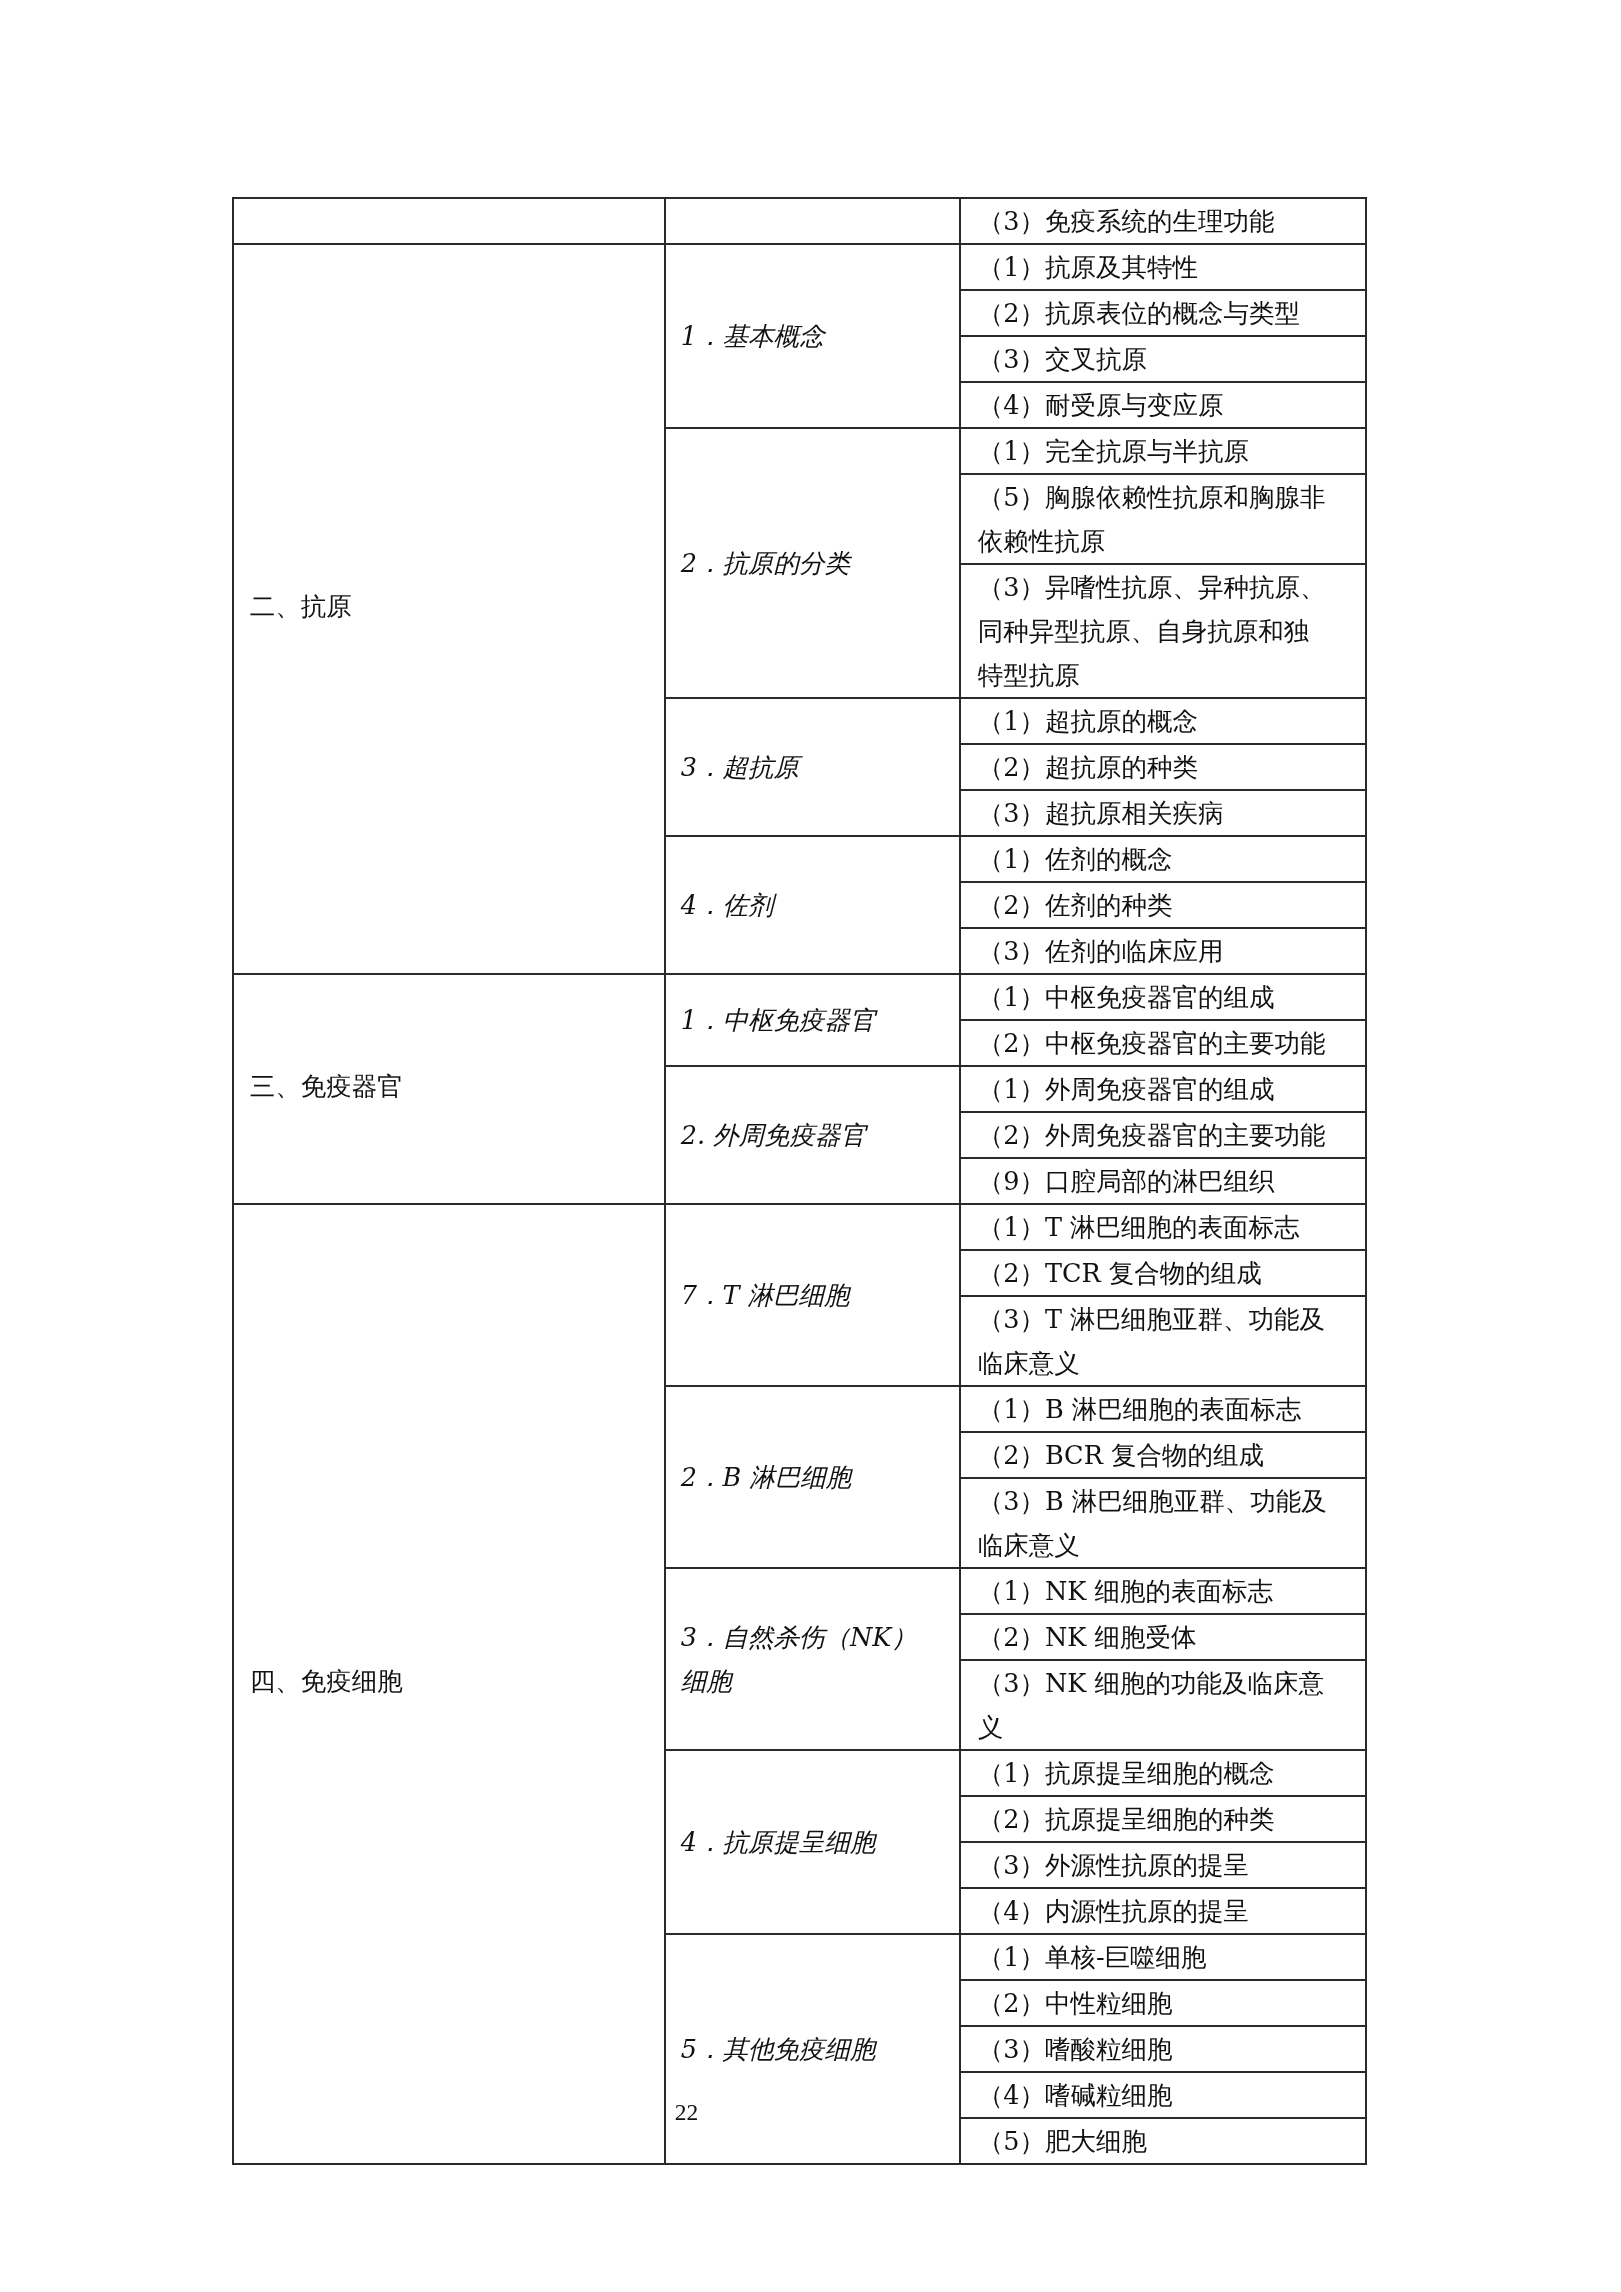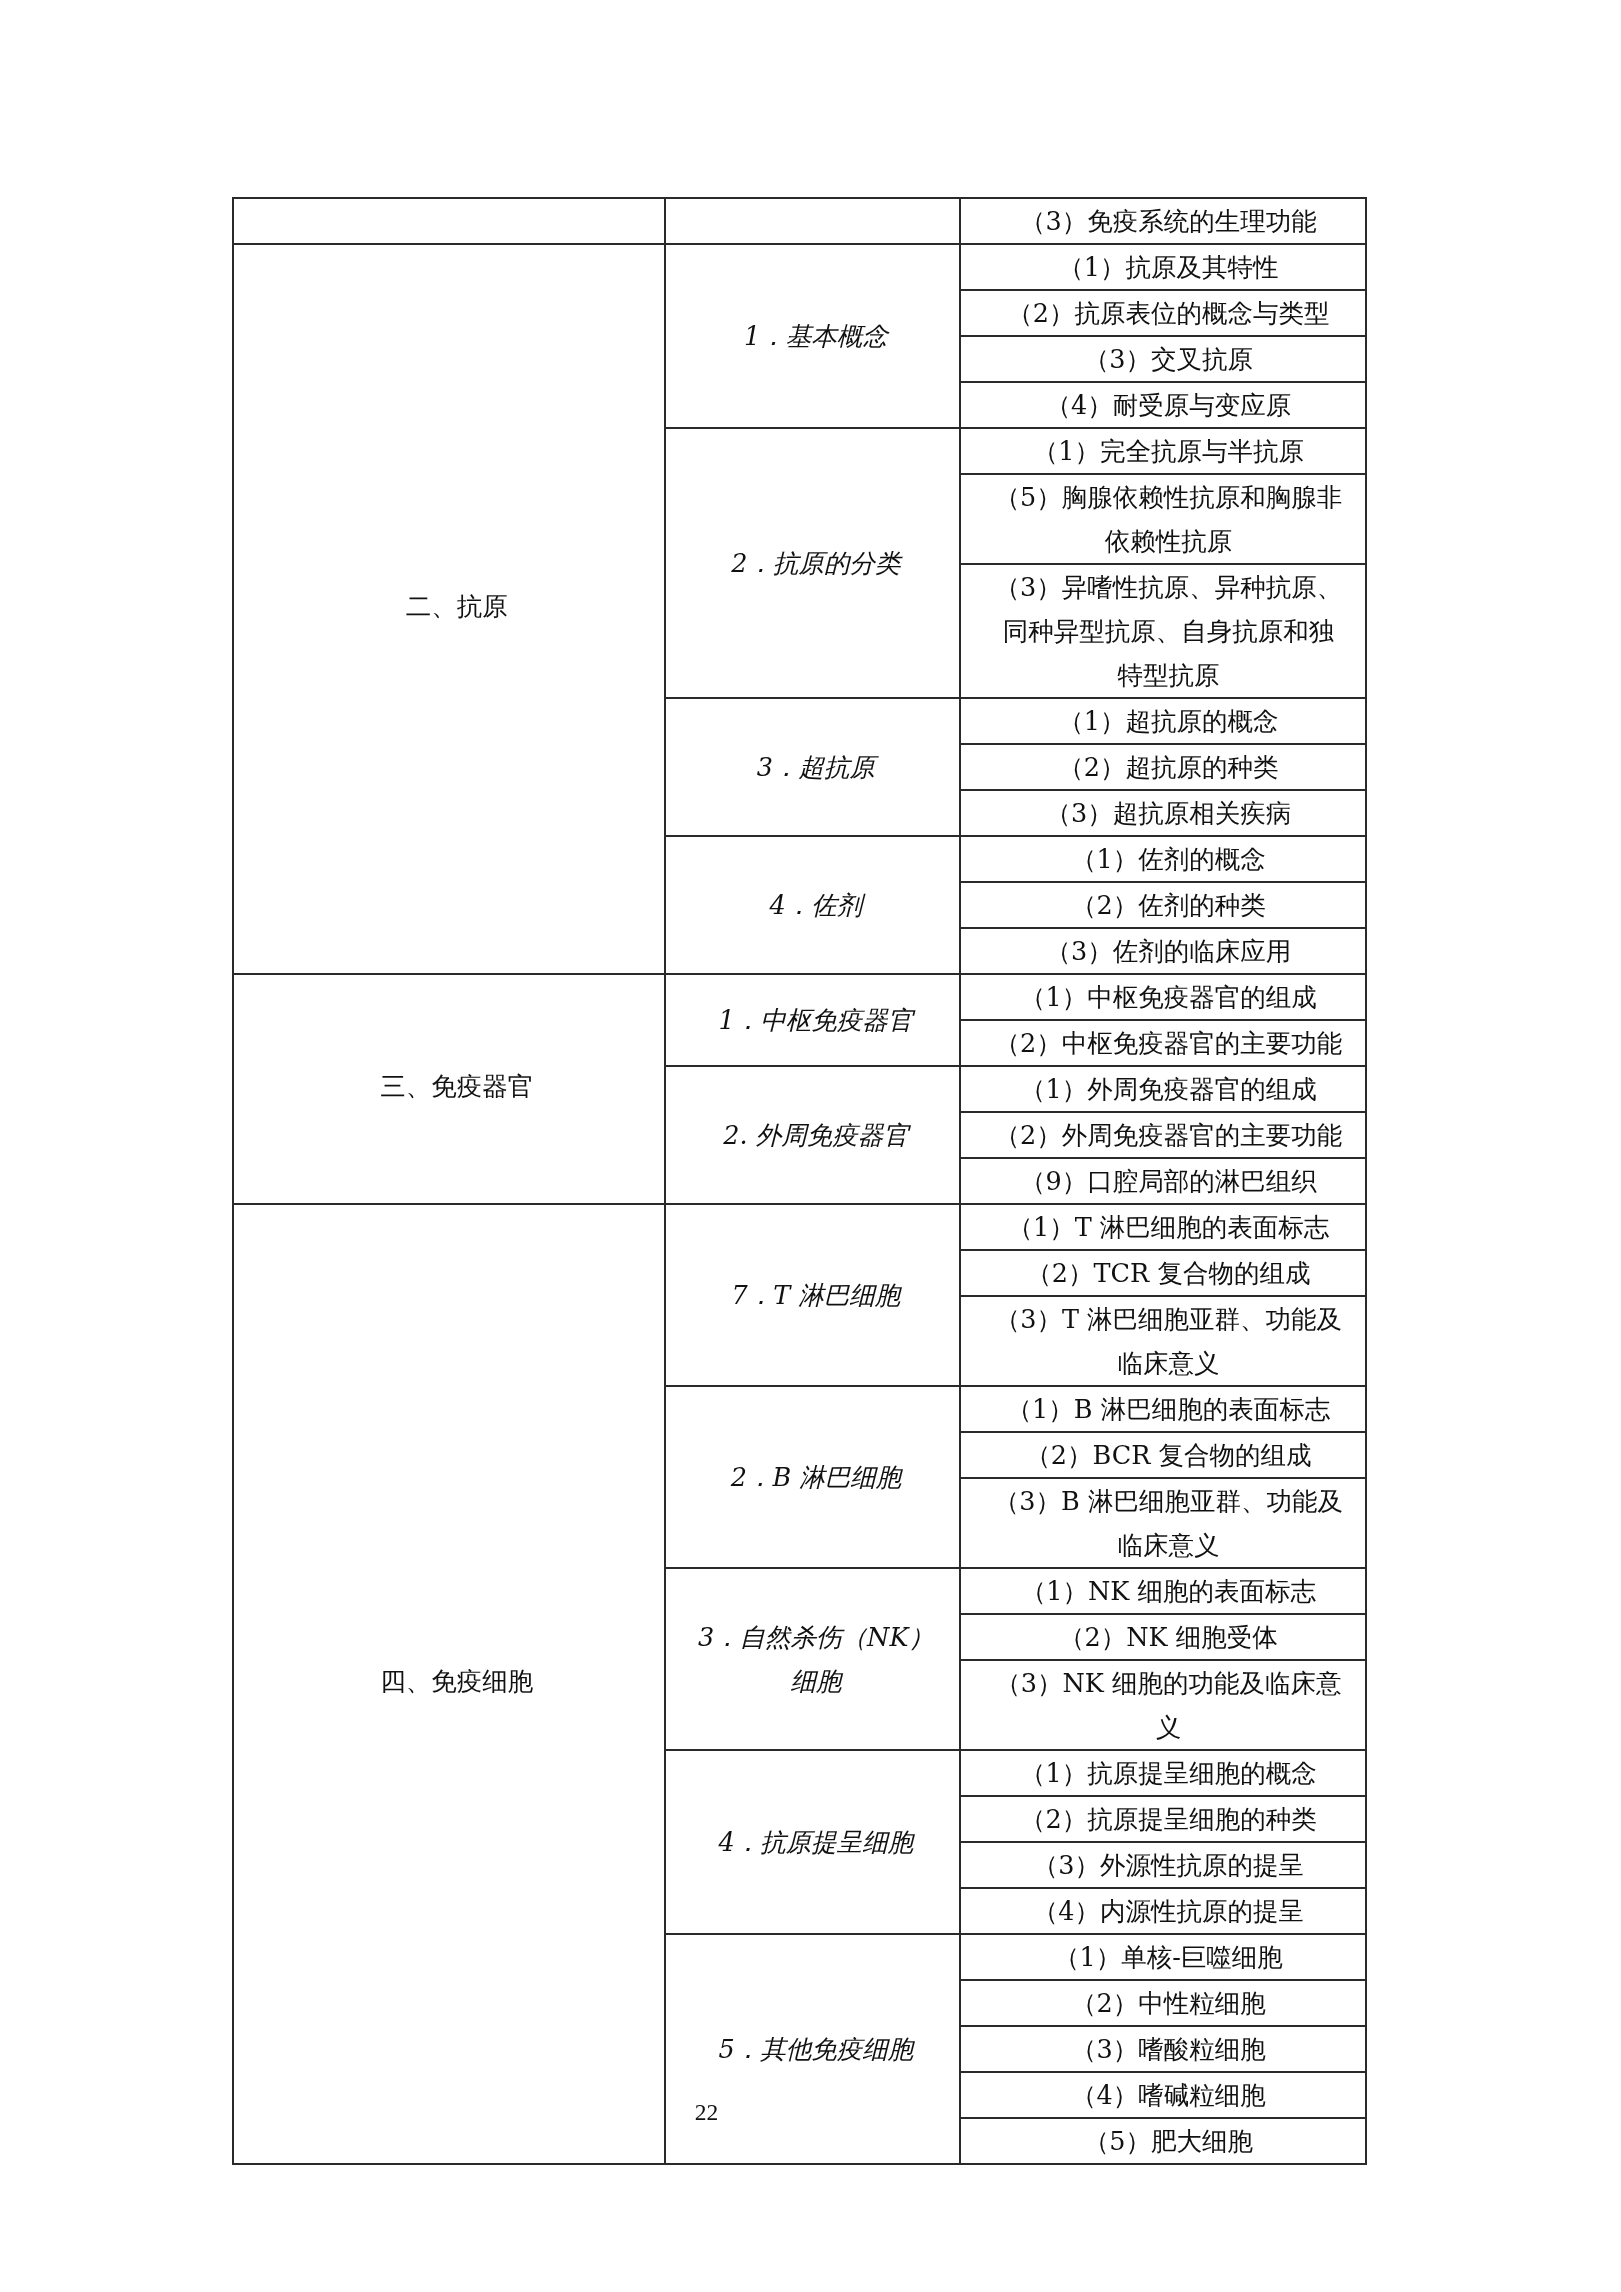--- a/index.html
+++ b/index.html
@@ -27,37 +27,35 @@
     #outline-table col.c2 { width: 295px; }
     #outline-table col.c3 { width: 406px; }
     #outline-table td {
       border: 2px solid #2a2a2a;
       padding: 0;
       vertical-align: middle;
       font-size: 25.5px;
       line-height: 44px;
       box-sizing: border-box;
       overflow: hidden;
-      text-align: center;
     }
     #outline-table td.chapter { padding-left: 15.7px; font-family: Liberation Mono, monospace; }
     #outline-table td.topic   { padding-left: 14.7px; padding-right: 7.8px; font-style: italic; }
     #outline-table td.point   { padding-left: 16.7px; padding-right: 5.9px; }
     #outline-table td .line { display: block; white-space: nowrap; }
     #outline-table tr { height: 44px; }
     .page-number {
       position: absolute;
       left: 0;
       width: 1373px;
       top: 2099px;
       text-align: center;
       font-family: "Liberation Serif", "DejaVu Serif", serif;
       font-size: 23.5px;
       color: #111111;
-      padding-left: 20px;
     }
   </style>
 </head>
 <body>
 
 <table id="outline-table">
   <colgroup>
     <col class="c1">
       <col class="c2">
       <col class="c3">

